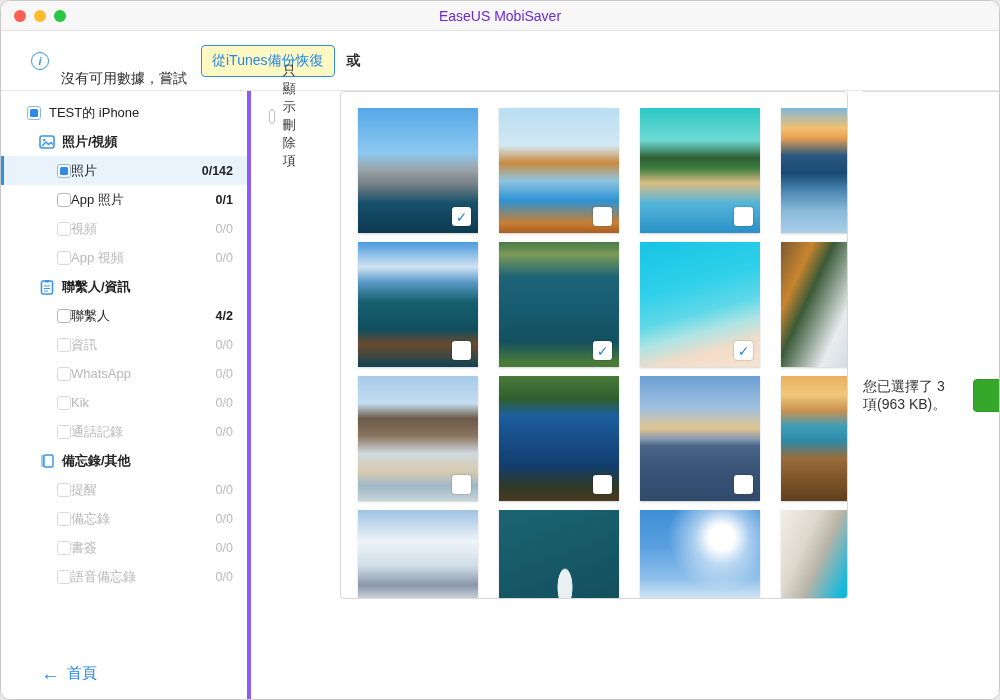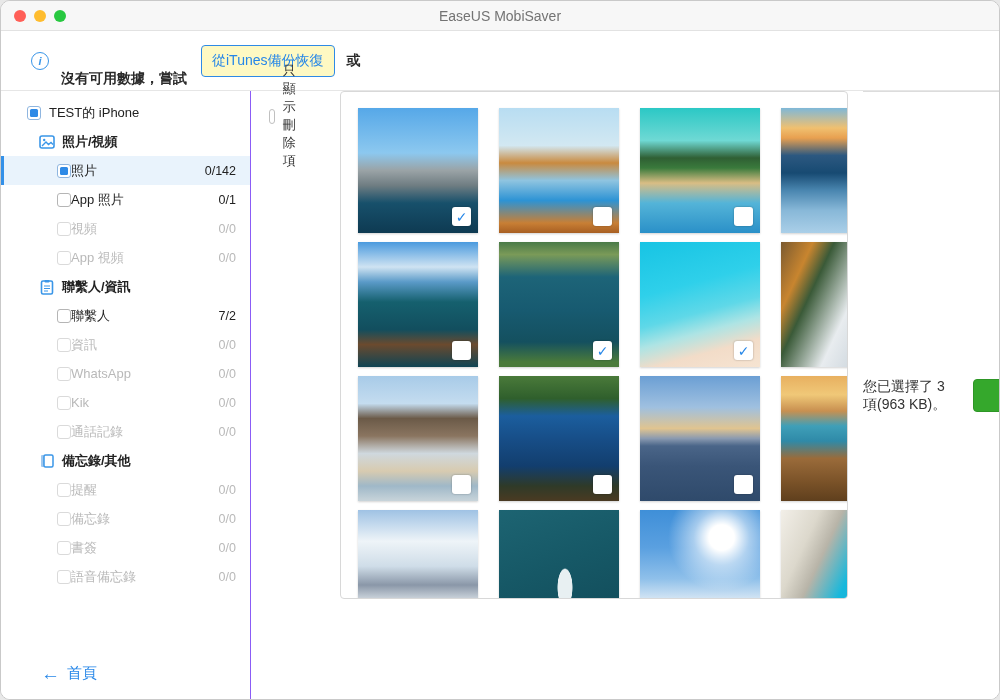--- a/index.html
+++ b/index.html
@@ -7,39 +7,39 @@
   body { font-family:"Liberation Sans","DejaVu Sans",sans-serif; background:#e8e8e8; }
   .window { width:1000px; height:700px; background:#fff; border:1px solid #c9c9c9; border-radius:10px; overflow:hidden; display:flex; flex-direction:column; }
 
   
   .titlebar { height:30px; flex:0 0 30px; background:#f7f7f7; border-bottom:1px solid #e2e2e2; position:relative; display:flex; align-items:center; justify-content:center; }
   .lights { position:absolute; left:13px; top:0; height:100%; display:flex; align-items:center; gap:8px; }
   .light { width:12px; height:12px; border-radius:50%; }
   .light.red { background:#ff5f57; }
   .light.yellow { background:#febc2e; }
   .light.green { background:#28c840; }
-  .title { font-size:14px; color:#737373; font-weight:500; }
+  .title { font-size:14px; color:#6d28d9; font-weight:500; }
 
   
   .infobar { height:60px; flex:0 0 60px; background:#fff; border-bottom:1px solid #e6e6e6; display:flex; align-items:center; padding-left:30px; gap:12px; }
   .iicon { width:18px; height:18px; border:1.5px solid #3a96e8; border-radius:50%; color:#3a96e8; font-size:11px; font-weight:700; display:flex; align-items:center; justify-content:center; font-style:italic; }
-  .imsg { font-size:14px; font-weight:700; color:#2b2b2b; margin-right:2px;margin-top:37px; }
+  .imsg { font-size:14px; font-weight:400; color:#2b2b2b; margin-right:2px;margin-top:37px; }
   .ibtn { border:1px solid #2e8ae6; color:#2787e8; background:#fef9c3; border-radius:4px; font-size:14px; padding:6px 10px; cursor:pointer; font-family:inherit; }
   .ior { font-size:14px; font-weight:700; color:#2b2b2b; }
 
   
   .appbody { flex:1; display:flex; min-height:0; }
-  .sidebar { width:250px; flex:0 0 250px; border-right:1px solid #8b5cf6; position:relative; padding-top:8px; background:#fff; }
+  .sidebar { width:250px; flex:0 0 250px; border-right:4px solid #8b5cf6; position:relative; padding-top:8px; background:#fff; }
   .srow { display:flex; align-items:center; position:relative; }
   .device-row { height:28px; padding-left:26px; gap:8px; }
   .section-row { height:29px; padding-left:38px; gap:7px; }
   .section-row .slbl { font-size:13px; font-weight:700; color:#222; }
   .item-row { height:29px; padding-left:56px; cursor:pointer; }
   .item-row .lbl { font-size:13px; color:#222; }
-  .item-row .cnt { margin-left:auto; margin-right:14px; font-size:12.5px; color:#222; font-weight:400; }
+  .item-row .cnt { margin-left:auto; margin-right:14px; font-size:12.5px; color:#222; font-weight:700; }
   .item-row[data-state="disabled"] .lbl, .item-row[data-state="disabled"] .cnt { color:#b9b9b9; font-weight:400; }
   .item-row[data-state="disabled"] .cb { border-color:#dadada; }
   .item-row[data-state="selected"] { background:#e9f3fc; }
   .item-row[data-state="selected"]::before { content:""; position:absolute; left:0; top:0; bottom:0; width:3px; background:#3390e8; }
   .dlbl { font-size:13px; color:#222; font-weight:500; }
   .cb { width:14px; height:14px; border:1px solid #b5b5b5; border-radius:3px; background:#fff; flex:0 0 14px; position:relative; }
   .cb[data-check="partial"] { border-color:#8fb6e0; }
   .cb[data-check="partial"]::after { content:""; position:absolute; left:2px; top:2px; width:8px; height:8px; background:#2e8ae6; border-radius:1.5px; }
   .sicon { width:16px; height:16px; flex:0 0 16px; }
   .home { position:absolute; left:40px; bottom:16px; display:flex; align-items:center; gap:7px; color:#2787e8; cursor:pointer; }
@@ -130,21 +130,21 @@
             <rect x="2.5" y="2" width="11" height="13" rx="1.5" fill="none" stroke="#3a96e8" stroke-width="1.6"></rect>
             <rect x="5.5" y="1" width="5" height="2.6" rx="1" fill="#3a96e8"></rect>
             <path d="M5 7 H11 M5 9.5 H11 M5 12 H9" stroke="#3a96e8" stroke-width="1.2"></path>
           </svg>
         <span class="slbl">聯繫人/資訊</span>
       </div>
 
       <div class="srow item-row" data-state="enabled">
         <span class="cb" data-check="empty"></span>
         <span class="lbl">聯繫人</span>
-        <span class="cnt">7/2</span>
+        <span class="cnt">4/2</span>
       </div>
       <div class="srow item-row" data-state="disabled">
         <span class="cb" data-check="empty"></span>
         <span class="lbl">資訊</span>
         <span class="cnt">0/0</span>
       </div>
       <div class="srow item-row" data-state="disabled">
         <span class="cb" data-check="empty"></span>
         <span class="lbl">WhatsApp</span>
         <span class="cnt">0/0</span>

